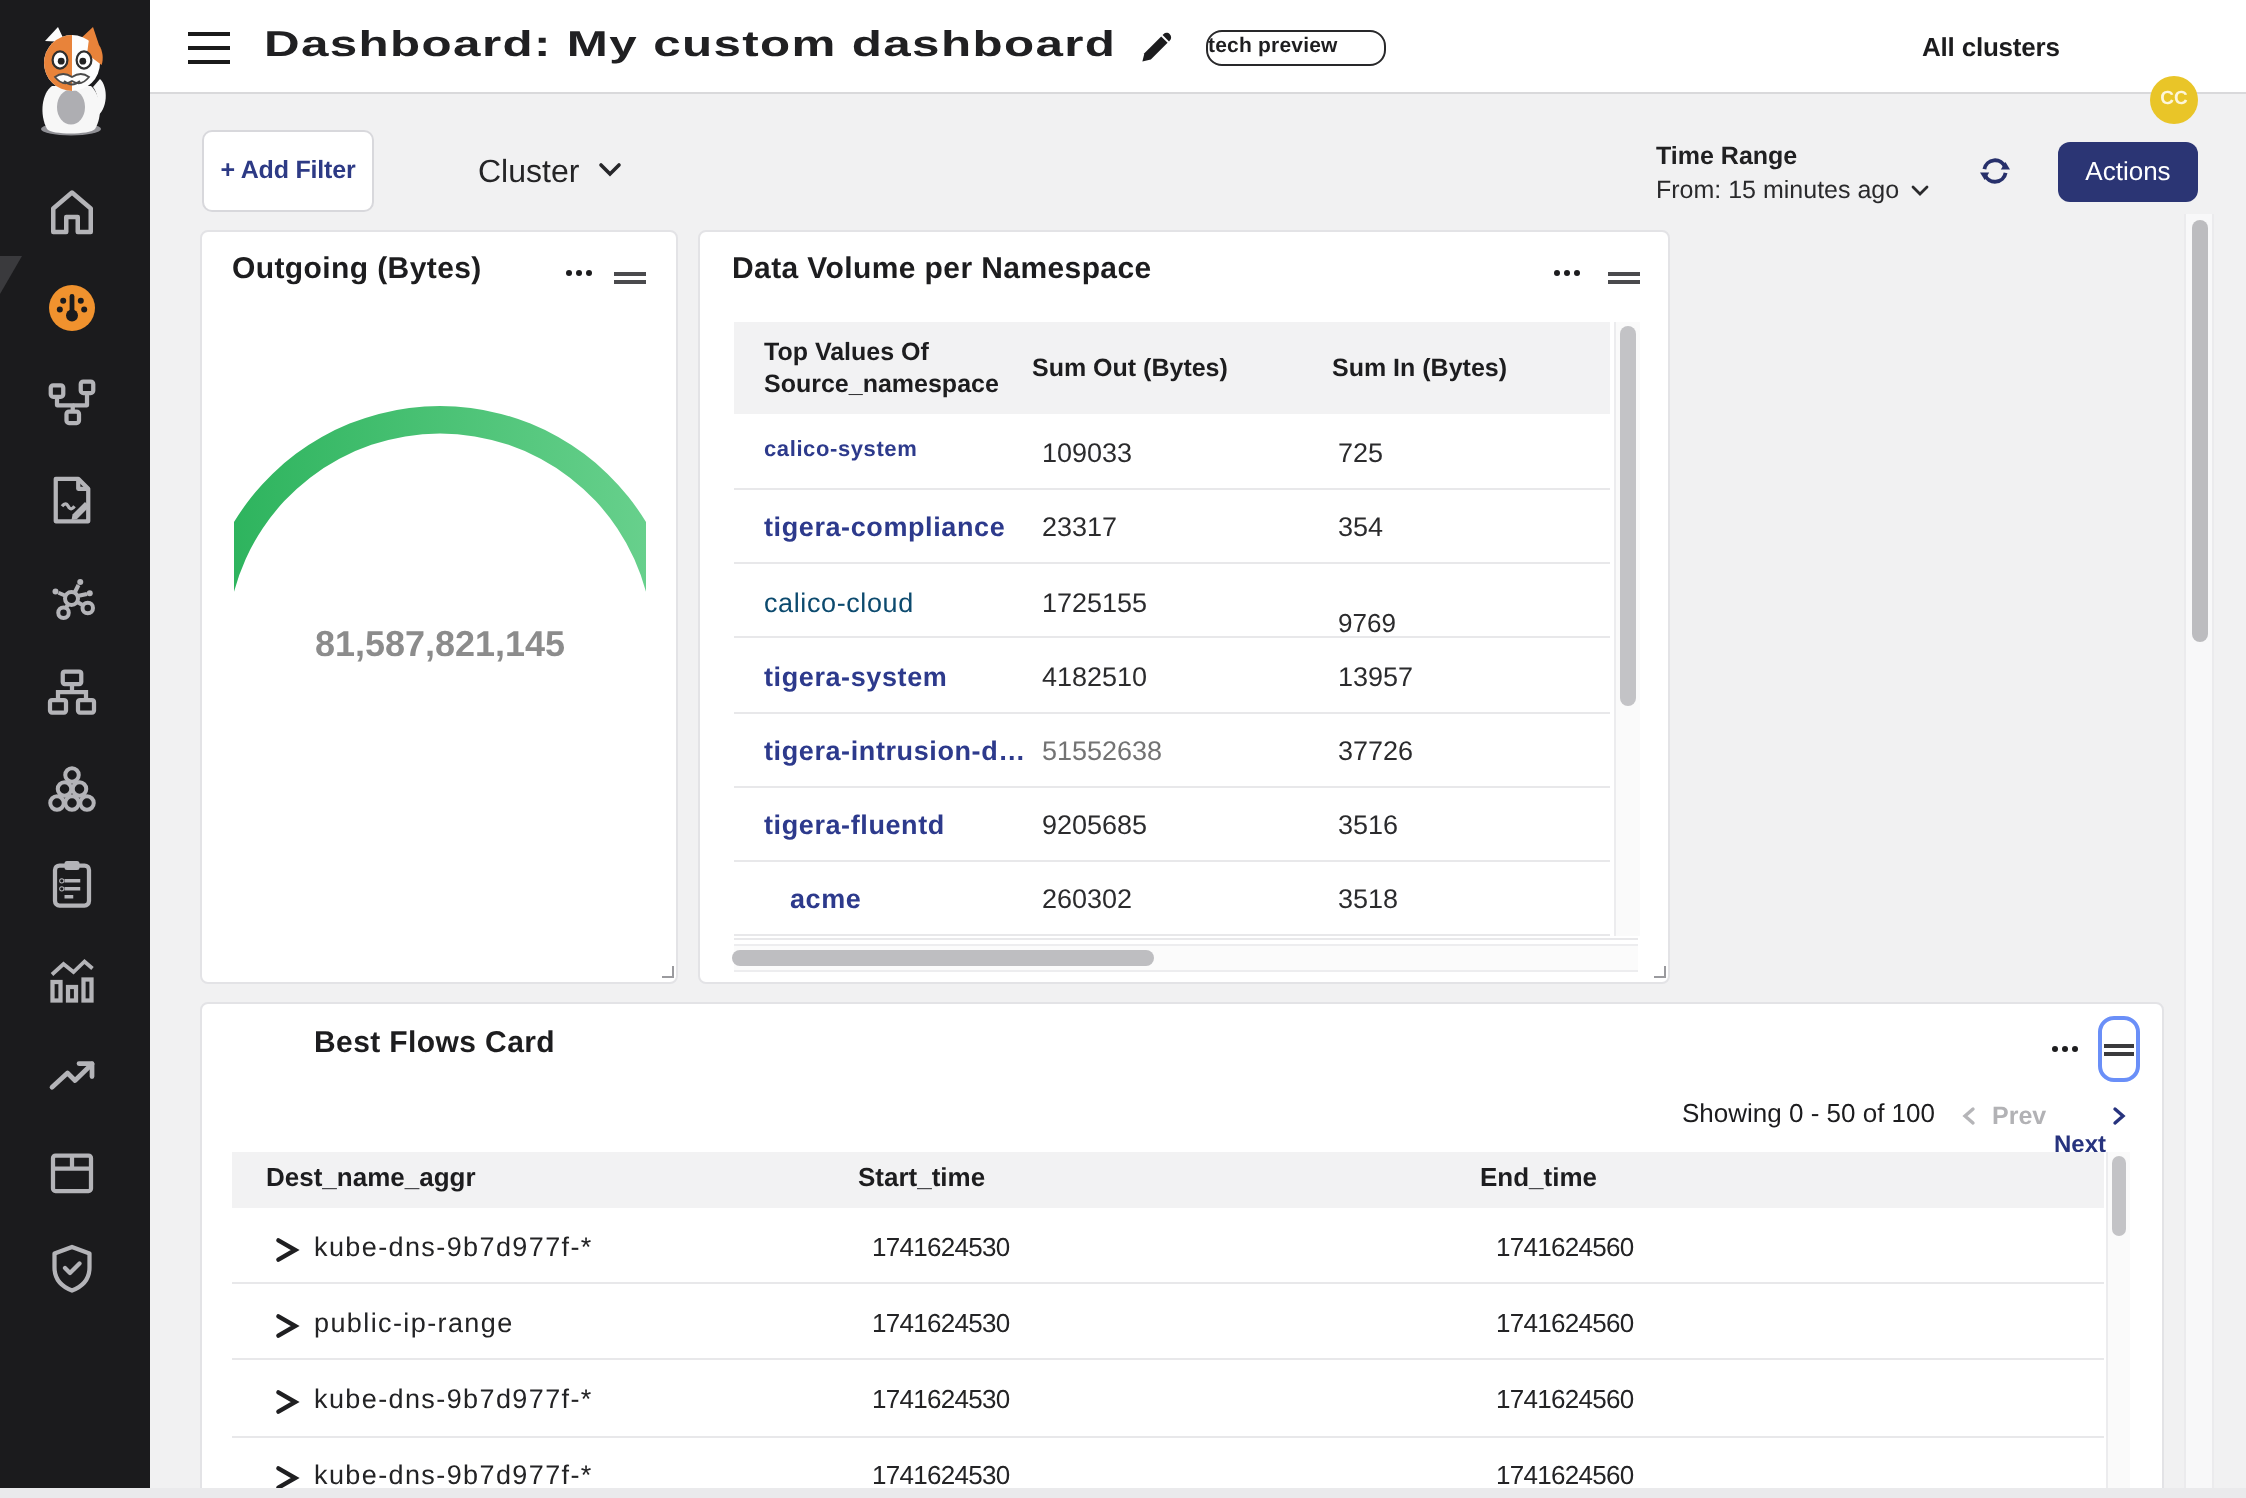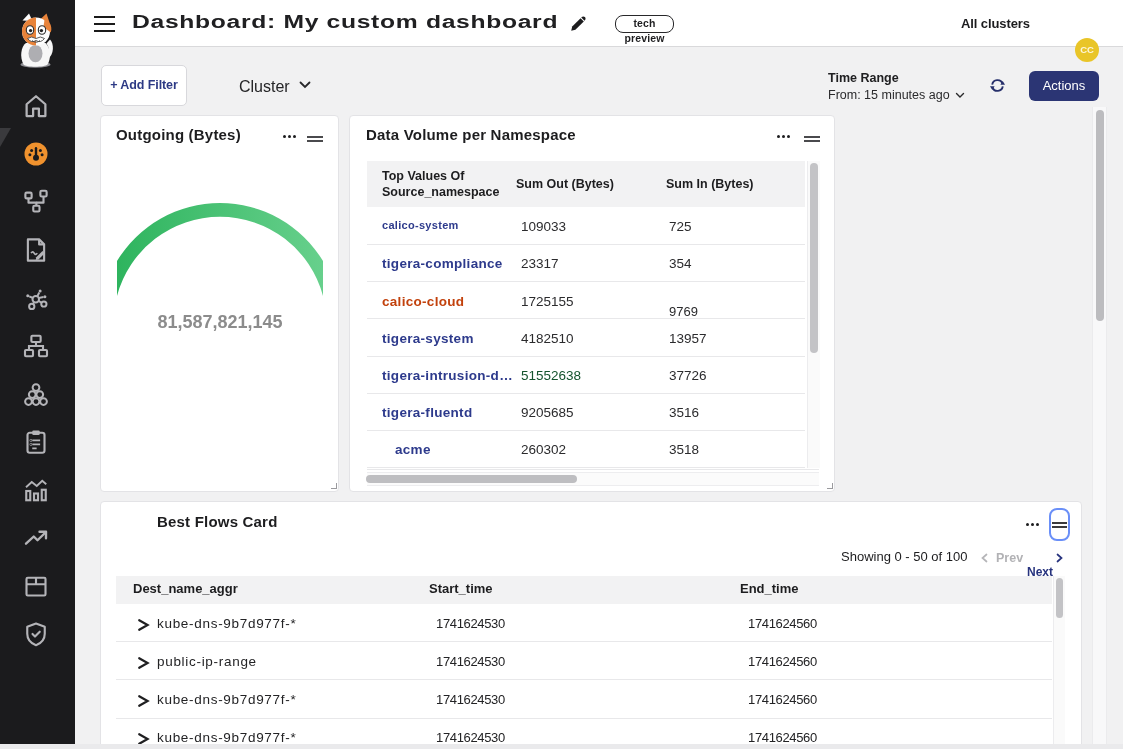--- a/index.html
+++ b/index.html
@@ -111,21 +111,21 @@
 
 <div class="abs" style="left:75px;top:0;width:1048px;height:47px;background:#fff;border-bottom:1px solid #d9d9db;"></div>
 <div class="abs" style="left:94px;top:16px;width:21px;height:2.2px;background:#1a1a1a;"></div>
 <div class="abs" style="left:94px;top:22.9px;width:21px;height:2.2px;background:#1a1a1a;"></div>
 <div class="abs" style="left:94px;top:29.8px;width:21px;height:2.2px;background:#1a1a1a;"></div>
 <div class="abs" style="left:132px;top:11.5px;font-size:18px;font-weight:bold;letter-spacing:0.5px;color:#202022;transform:scaleX(1.37);transform-origin:0 50%;white-space:nowrap;">Dashboard: My custom dashboard</div>
 <svg class="abs" style="left:570px;top:15px" width="17" height="17" viewBox="0 0 17 17">
     <path d="M2.2 11.6 L10.6 3.2 L13.8 6.4 L5.4 14.8 L1.2 15.8 Z" fill="#1c1c1e"></path>
     <path d="M11.7 2.1 C12.6 1.2 14 1.2 14.9 2.1 C15.8 3 15.8 4.4 14.9 5.3 L14.5 5.7 L11.3 2.5 Z" fill="#1c1c1e"></path>
   </svg>
-<div class="abs" style="left:603px;top:14.5px;width:59px;height:18px;border:1.5px solid #28282a;border-radius:8px;line-height:15px;text-align:center;font-size:10.5px;font-weight:bold;letter-spacing:0.1px;color:#1e1e20;margin-left:12px;">tech preview</div>
+<div class="abs" style="left:603px;top:14.5px;width:90px;height:18px;border:1.5px solid #28282a;border-radius:8px;line-height:15px;text-align:left;font-size:10.5px;font-weight:bold;letter-spacing:0.1px;color:#1e1e20;">tech preview</div>
 <div class="abs" style="left:961px;top:16px;font-size:13px;font-weight:bold;letter-spacing:-0.1px;color:#1c1c1e;">All clusters</div>
 <div class="abs" style="left:1075px;top:12px;width:24px;height:24px;border-radius:50%;background:#e9c528;color:#fdf6da;font-size:9.5px;font-weight:bold;text-align:center;line-height:24px;margin-top:26px;">CC</div>
 
 <div class="abs" style="left:101px;top:65px;width:86px;height:41px;background:#fff;border:1px solid #d8d8dc;border-radius:5px;color:#2d3a85;font-size:12.5px;font-weight:bold;text-align:center;line-height:39px;letter-spacing:-0.1px;">+ Add Filter</div>
 <div class="abs" style="left:239px;top:77.5px;font-size:16px;font-weight:bold;letter-spacing:0;color:#252527;font-weight:500;">Cluster</div>
 <svg class="abs" style="left:299px;top:81px" width="12" height="8" viewBox="0 0 12 8" fill="none" stroke="#27272a" stroke-width="1.8" stroke-linecap="round">
     <path d="M1.5 1.5 L6 6 L10.5 1.5"></path>
   </svg>
 
 <div class="abs" style="left:828px;top:71px;font-size:12.5px;font-weight:bold;color:#202022;">Time Range</div>
@@ -179,30 +179,30 @@
 
 <div id="dvrows">
     <div class="abs" style="left:382px;top:219.05px;font-size:11px;font-weight:bold;letter-spacing:0.3px;color:#2d3a8c;">calico-system</div>
     <div class="abs" style="left:521px;top:219.05px;font-size:13.5px;color:#2b2b2d;">109033</div>
     <div class="abs" style="left:669px;top:219.05px;font-size:13.5px;color:#2b2b2d;">725</div>
     <div class="abs" style="left:367px;top:244px;width:438px;height:1px;background:#e8e8ea;"></div>
     <div class="abs" style="left:382px;top:256.40000000000003px;font-size:13.5px;font-weight:bold;letter-spacing:0.3px;color:#2d3a8c;">tigera-compliance</div>
     <div class="abs" style="left:521px;top:256.40000000000003px;font-size:13.5px;color:#2b2b2d;">23317</div>
     <div class="abs" style="left:669px;top:256.40000000000003px;font-size:13.5px;color:#2b2b2d;">354</div>
     <div class="abs" style="left:367px;top:281.2px;width:438px;height:1px;background:#e8e8ea;"></div>
-    <div class="abs" style="left:382px;top:293.59999999999997px;font-size:13.5px;font-weight:bold;letter-spacing:0.3px;color:#c2410c;">calico-cloud</div>
+    <div class="abs" style="left:382px;top:293.59999999999997px;font-size:13.5px;font-weight:normal;letter-spacing:0.3px;color:#0c4a6e;">calico-cloud</div>
     <div class="abs" style="left:521px;top:293.59999999999997px;font-size:13.5px;color:#2b2b2d;">1725155</div>
     <div class="abs" style="left:669px;top:304px;font-size:13px;color:#2b2b2d;">9769</div>
     <div class="abs" style="left:367px;top:318.4px;width:438px;height:1px;background:#e8e8ea;"></div>
     <div class="abs" style="left:382px;top:330.8px;font-size:13.5px;font-weight:bold;letter-spacing:0.3px;color:#2d3a8c;">tigera-system</div>
     <div class="abs" style="left:521px;top:330.8px;font-size:13.5px;color:#2b2b2d;">4182510</div>
     <div class="abs" style="left:669px;top:330.8px;font-size:13.5px;color:#2b2b2d;">13957</div>
     <div class="abs" style="left:367px;top:355.6px;width:438px;height:1px;background:#e8e8ea;"></div>
     <div class="abs" style="left:382px;top:368.00000000000006px;font-size:13.5px;font-weight:bold;letter-spacing:0.3px;color:#2d3a8c;">tigera-intrusion-d…</div>
-    <div class="abs" style="left:521px;top:368.00000000000006px;font-size:13.5px;color:#14532d;">51552638</div>
+    <div class="abs" style="left:521px;top:368.00000000000006px;font-size:13.5px;color:#737373;">51552638</div>
     <div class="abs" style="left:669px;top:368.00000000000006px;font-size:13.5px;color:#2b2b2d;">37726</div>
     <div class="abs" style="left:367px;top:392.8px;width:438px;height:1px;background:#e8e8ea;"></div>
     <div class="abs" style="left:382px;top:405.2px;font-size:13.5px;font-weight:bold;letter-spacing:0.3px;color:#2d3a8c;">tigera-fluentd</div>
     <div class="abs" style="left:521px;top:405.2px;font-size:13.5px;color:#2b2b2d;">9205685</div>
     <div class="abs" style="left:669px;top:405.2px;font-size:13.5px;color:#2b2b2d;">3516</div>
     <div class="abs" style="left:367px;top:430px;width:438px;height:1px;background:#e8e8ea;"></div>
     <div class="abs" style="left:382px;top:442.45px;font-size:13.5px;font-weight:bold;letter-spacing:0.3px;color:#2d3a8c;margin-left:13px;">acme</div>
     <div class="abs" style="left:521px;top:442.45px;font-size:13.5px;color:#2b2b2d;">260302</div>
     <div class="abs" style="left:669px;top:442.45px;font-size:13.5px;color:#2b2b2d;">3518</div>
     <div class="abs" style="left:367px;top:467.3px;width:438px;height:1px;background:#e8e8ea;"></div>

